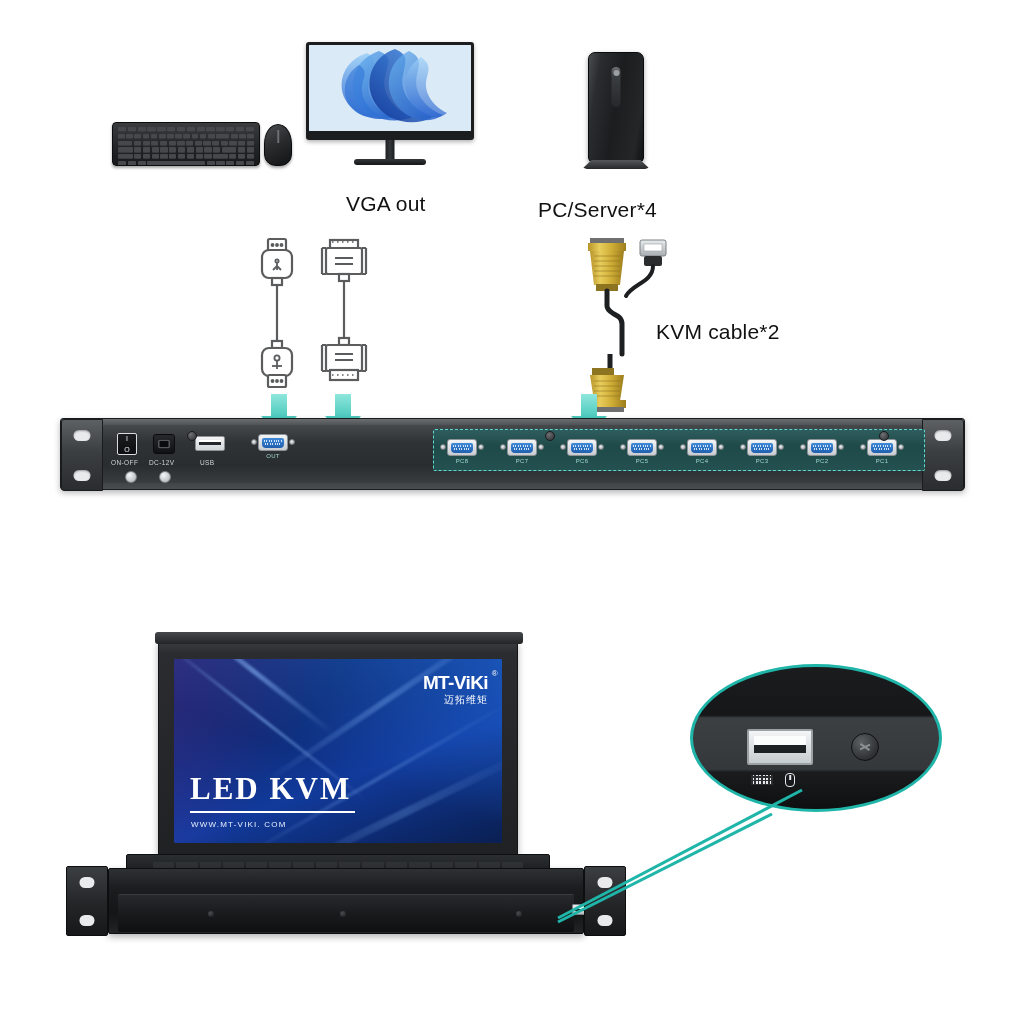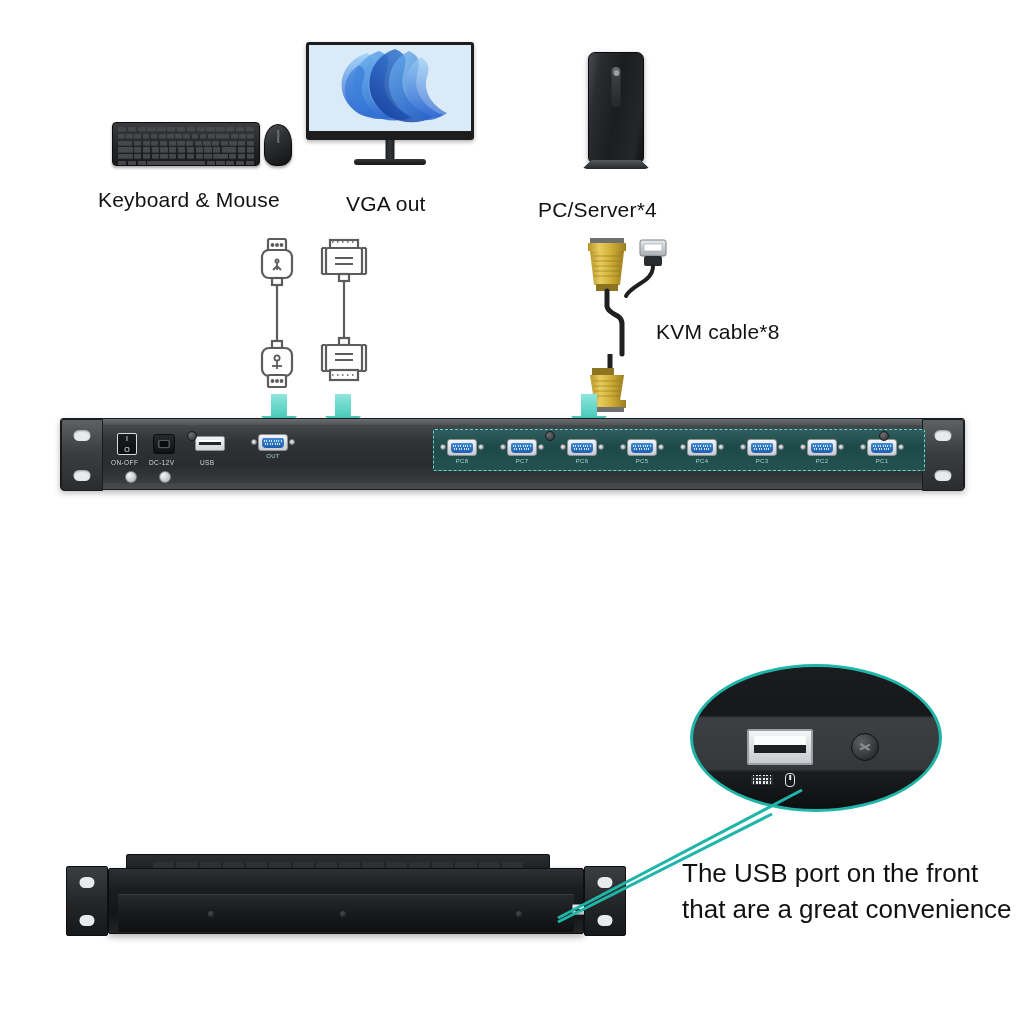--- a/index.html
+++ b/index.html
@@ -478,24 +478,23 @@
     <div class="mon-stand-base"></div>
   </div>
 
   <div class="abs tower-wrap">
     <div class="tower-body">
       <div class="tower-slot"></div>
     </div>
     <div class="tower-foot"></div>
   </div>
 
-  <div class="abs lbl" style="left:98px; top:188px;">Keyboard &amp; Mouse</div>
   <div class="abs lbl" style="left:346px; top:192px;">VGA out</div>
   <div class="abs lbl" style="left:538px; top:198px;">PC/Server*4</div>
-  <div class="abs lbl" style="left:656px; top:320px;">KVM cable*8</div>
+  <div class="abs lbl" style="left:656px; top:320px;">KVM cable*2</div>
 
   <svg class="abs" style="left:250px; top:236px;" width="54" height="156" viewBox="0 0 54 156">
     <rect class="cable-draw-fillwhite" x="18" y="3" width="18" height="12" rx="1.5"></rect>
     <rect class="cable-draw-fillwhite" x="12" y="14" width="30" height="28" rx="7"></rect>
     <g stroke="#5a5c5e" stroke-width="1.8" fill="none">
       <circle cx="27" cy="25" r="1.6"></circle>
         <path d="M27 27 v7"></path>
         <path d="M27 30 l-4 4"></path>
         <path d="M27 30 l4 4"></path>
       <circle cx="22.5" cy="9" r="1"></circle>
@@ -717,20 +716,40 @@
 
       <div class="chassis-screw" style="left:126px; top:12px;"></div>
       <div class="chassis-screw" style="left:484px; top:12px;"></div>
       <div class="chassis-screw" style="left:818px; top:12px;"></div>
     </div>
   </div>
 
 
   <div class="abs drawer">
 
+    <div class="lid">
+      <div class="lid-top"></div>
+      <div class="lcd">
+        <div class="lcd-streak" style="left:-20px; top:10px; width:200px; height:5px; transform:rotate(38deg);"></div>
+        <div class="lcd-streak" style="left:-40px; top:60px; width:260px; height:3px; transform:rotate(38deg);"></div>
+        <div class="lcd-streak" style="left:60px; top:40px; width:300px; height:6px; transform:rotate(-34deg); opacity:.6;"></div>
+        <div class="lcd-streak" style="left:40px; top:120px; width:320px; height:4px; transform:rotate(-30deg); opacity:.5;"></div>
+        <div class="lcd-streak" style="left:90px; top:150px; width:280px; height:8px; transform:rotate(-26deg); opacity:.45;"></div>
+
+        <div class="brand">
+          <div class="brand-main">
+            <span>MT-ViKi</span><span class="brand-reg">®</span>
+          </div>
+          <div class="brand-cn">迈拓维矩</div>
+        </div>
+
+        <div class="ledkvm">LED KVM</div>
+        <div class="lcd-url">WWW.MT-VIKI. COM</div>
+      </div>
+    </div>
 
     <div class="kb-tray">
       <div class="tray-row">
           <span class="tray-key"></span>
           <span class="tray-key"></span>
           <span class="tray-key"></span>
           <span class="tray-key"></span>
           <span class="tray-key"></span>
           <span class="tray-key"></span>
           <span class="tray-key"></span>
@@ -796,15 +815,14 @@
       <div class="inset-icon-kbd"></div>
       <div class="inset-icon-mouse"></div>
     </div>
   </div>
 
   <svg class="abs" style="left:540px; top:770px;" width="280" height="180" viewBox="0 0 280 180">
     <path d="M262 20 L18 148" stroke="#1fb5a8" stroke-width="3" fill="none"></path>
     <path d="M232 44 L18 152" stroke="#1fb5a8" stroke-width="3" fill="none"></path>
   </svg>
 
-  <div class="abs callout-text">The USB port on the front that are a great convenience</div>
 
 </div>
 
 </body></html>

